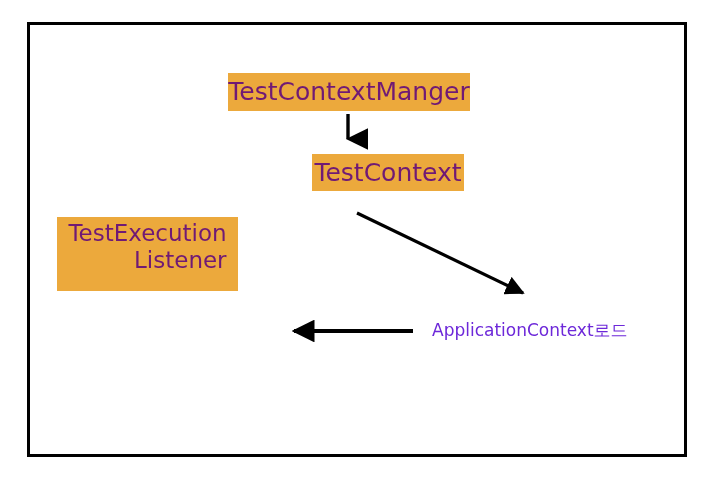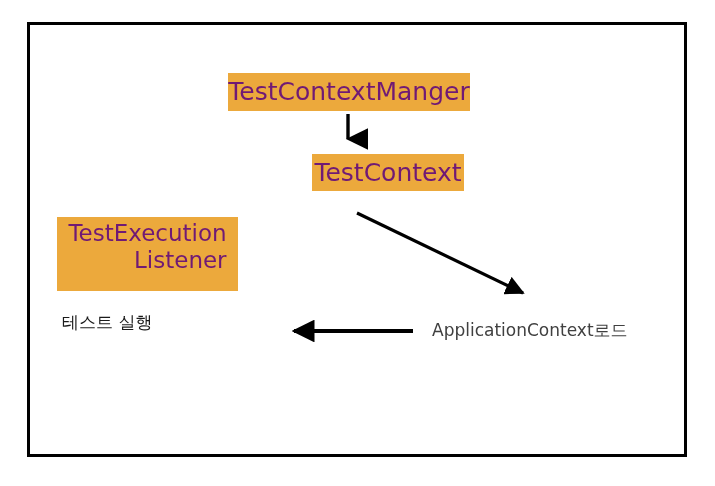--- a/index.html
+++ b/index.html
@@ -85,21 +85,21 @@
     height: 486px;
     pointer-events: none;
   }
 
   
   #label-application-context {
     position: absolute;
     left: 432px;
     top: 319px;
     font-size: 17px;
-    color: #404040;
+    color: #6d28d9;
     white-space: nowrap;
   }
 
   
   #listener-duties {
     position: absolute;
     left: 62px;
     top: 310px;
     font-size: 17px;
     color: #1a1a1a;
@@ -147,18 +147,15 @@
   <div class="node-box" id="box-test-context-manager">TestContextManger</div>
 
   <div class="node-box" id="box-test-context">TestContext</div>
 
   <div class="node-box" id="box-test-execution-listener">TestExecution
 Listener</div>
 
   <div id="label-application-context">ApplicationContext로드</div>
 
   <div id="listener-duties">
-    <div class="duty-line">
-      <span>테스트 실행</span>
-    </div>
   </div>
 
 </div>
 
 </body></html>

